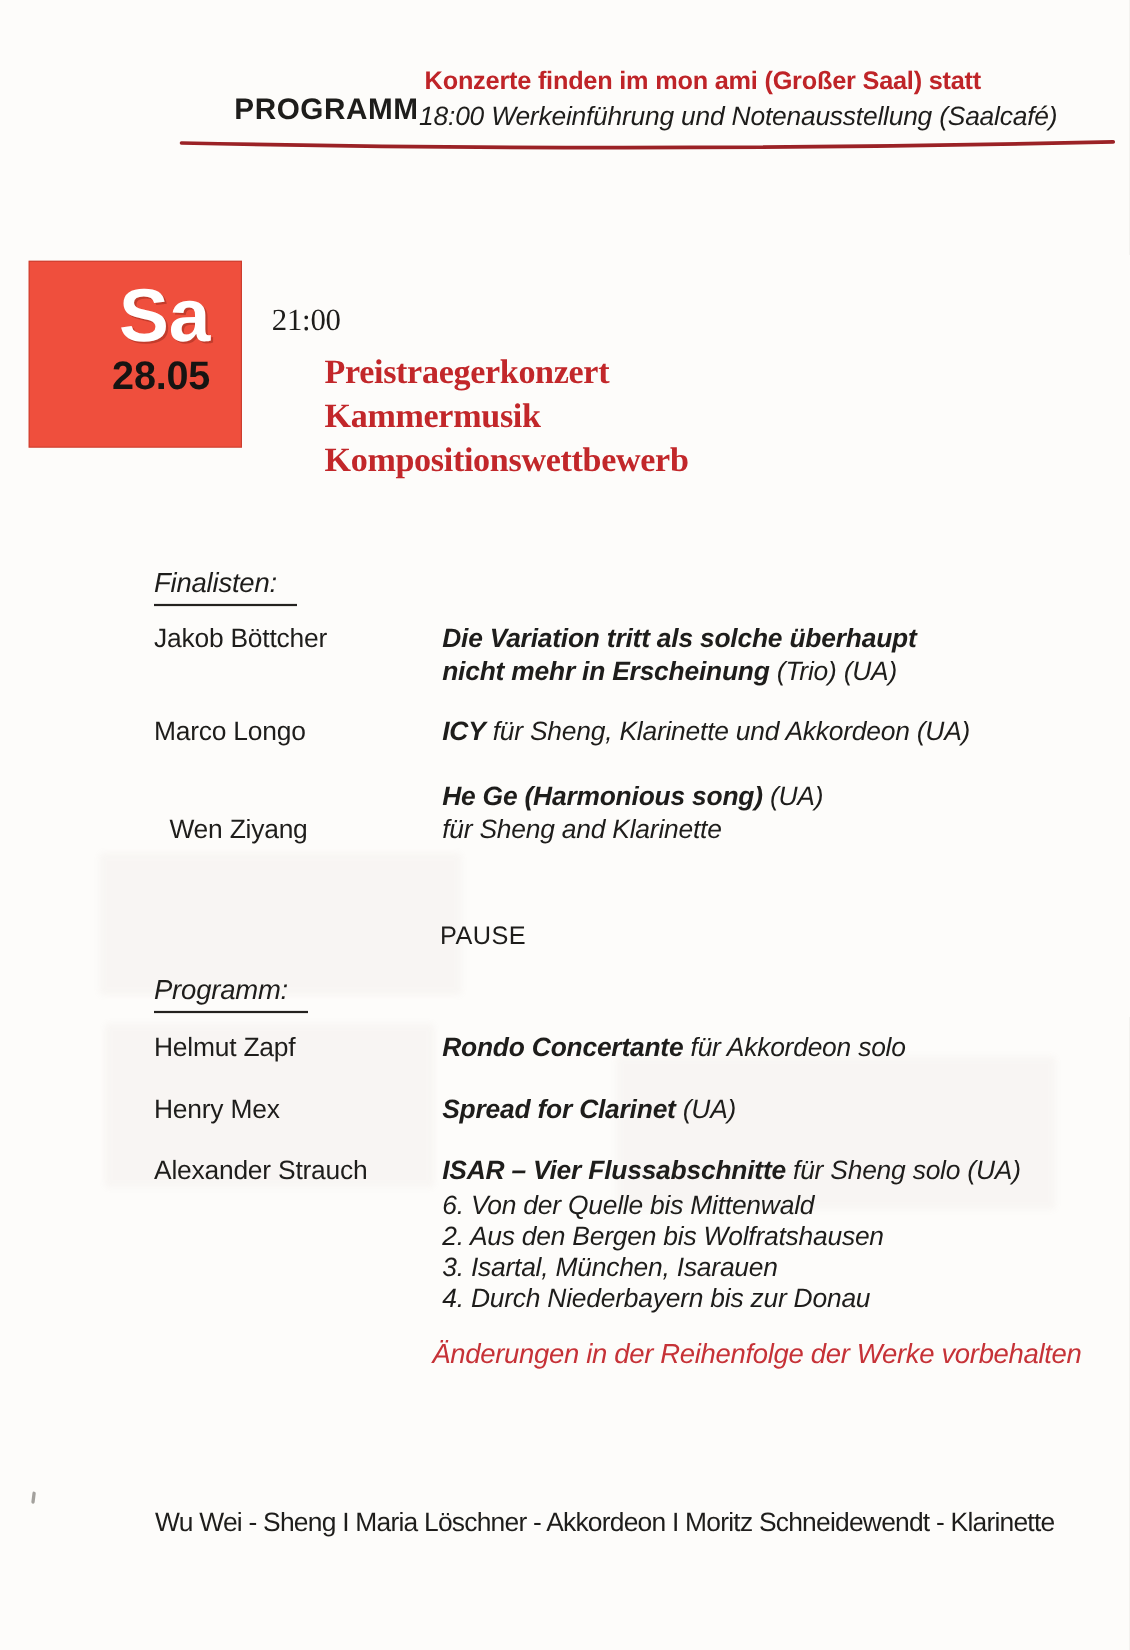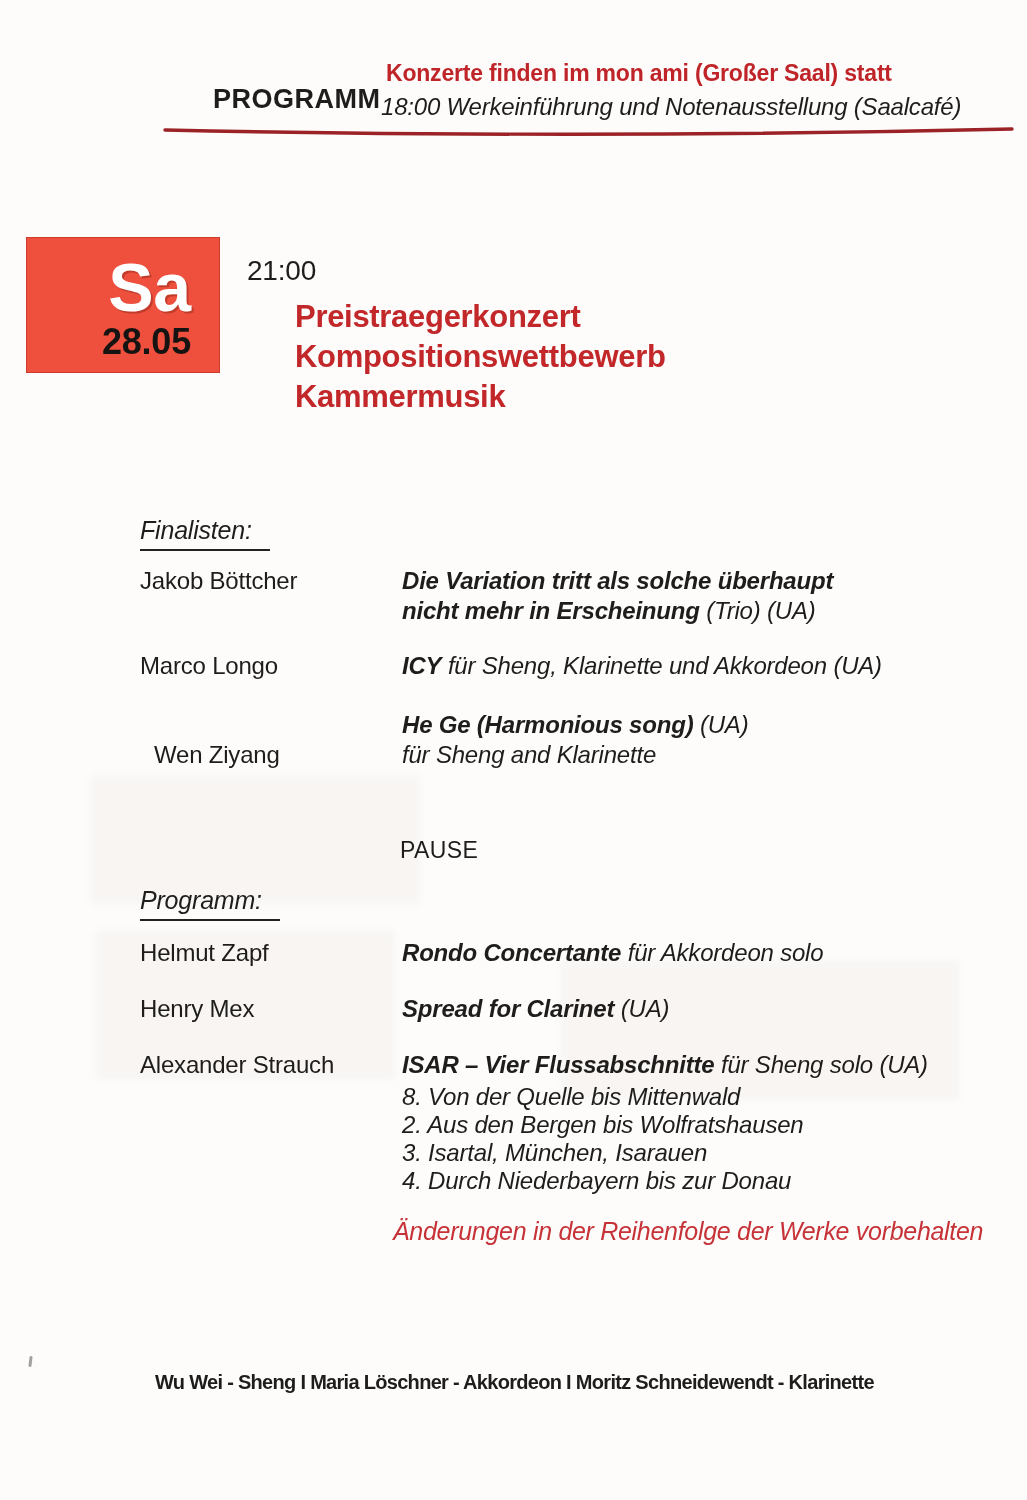--- a/index.html
+++ b/index.html
@@ -11,34 +11,34 @@
     color:var(--ink,#1e1d1b);
     letter-spacing:-0.2px;
   }
   
   .hdr-label{position:absolute;left:213px;top:84px;font-size:27px;font-weight:bold;letter-spacing:0.5px;}
   .hdr-red{position:absolute;left:386px;top:60px;font-size:23px;font-weight:bold;color:var(--header-red,#bf2428);}
   .hdr-it{position:absolute;left:381px;top:93px;font-size:24px;font-style:italic;}
   .rule{position:absolute;left:163px;top:126px;}
   
   .badge{
-    position:absolute;left:26px;top:237px;width:194px;height:136px;
+    position:absolute;left:26px;top:237px;width:194px;height:170px;
     background:var(--badge-bg,#ef4f3d);
     border:1px solid rgba(140,30,20,.35);
     box-sizing:border-box;
     display:flex;flex-direction:column;align-items:flex-end;
     padding-right:28px;
   }
   .badge-day{
     font-size:68px;line-height:70px;font-weight:bold;color:#fff;margin-top:14px;
     text-shadow:2px 2px 0 rgba(90,15,8,.30);
   }
   .badge-date{font-size:36px;line-height:40px;font-weight:bold;color:#161412;}
   
-  .event{position:absolute;left:247px;top:254px;}
+  .event{position:absolute;left:247px;top:275px;font-family:Liberation Serif, serif;}
   .event-time{font-size:28px;line-height:34px;}
   .event-title{margin-top:9px;font-size:31px;line-height:40px;font-weight:bold;color:var(--title-red,#c2272a);letter-spacing:-0.3px;margin-left:48px;}
   
   .sec-label{
     position:absolute;left:140px;font-size:25px;font-style:italic;
     border-bottom:2px solid #24221f;padding:0 18px 4px 0;
   }
   .lbl-fin{top:516px;}
   .lbl-prog{top:886px;}
   .row{position:absolute;left:140px;width:860px;}
@@ -48,21 +48,21 @@
   .r1{top:566px;} .r2{top:651px;} .r3{top:710px;}
   .r3 .name{top:30px;margin-left:14px;}
   .r4{top:938px;} .r5{top:994px;} .r6{top:1050px;}
   .movements{margin-top:3px;}
   .movements div{line-height:28px;}
   .pause{position:absolute;left:400px;top:837px;font-size:23px;letter-spacing:0.4px;}
   .note{
     position:absolute;left:393px;top:1217px;
     font-size:25px;font-style:italic;color:var(--note-red,#c63237);letter-spacing:-0.3px;
   }
-  .footer{position:absolute;left:155px;top:1371px;font-size:20px;letter-spacing:-0.7px;font-weight:bold;}
+  .footer{position:absolute;left:141px;top:1371px;font-size:24px;letter-spacing:-0.7px;}
   
   .tick{position:absolute;left:29px;top:1356px;width:3px;height:11px;background:#5a5550;opacity:.55;transform:rotate(7deg);border-radius:2px;}
   .ghost{position:absolute;background:#b09a92;opacity:.06;filter:blur(3px);border-radius:4px;pointer-events:none;}
   .g1{left:90px;top:775px;width:330px;height:130px;}
   .g2{left:95px;top:930px;width:300px;height:150px;}
   .g3{left:560px;top:960px;width:400px;height:140px;}
 </style>
 </head>
 <body>
 
@@ -82,22 +82,22 @@
 
   <div class="badge">
     <div class="badge-day">Sa</div>
     <div class="badge-date">28.05</div>
   </div>
 
   <div class="event">
     <div class="event-time">21:00</div>
     <div class="event-title">
       <div>Preistraegerkonzert</div>
+      <div>Kammermusik</div>
       <div>Kompositionswettbewerb</div>
-      <div>Kammermusik</div>
     </div>
   </div>
 
   <div class="sec-label lbl-fin">Finalisten:</div>
 
   <div class="row r1">
     <div class="name">Jakob Böttcher</div>
     <div class="work">
       <div><span class="b">Die Variation tritt als solche überhaupt</span></div>
       <div><span class="b">nicht mehr in Erscheinung</span><span> (Trio) (UA)</span></div>
@@ -135,21 +135,21 @@
     <div class="work">
       <div><span class="b">Spread for Clarinet</span><span> (UA)</span></div>
     </div>
   </div>
 
   <div class="row r6">
     <div class="name">Alexander Strauch</div>
     <div class="work">
       <div><span class="b">ISAR – Vier Flussabschnitte</span><span> für Sheng solo (UA)</span></div>
       <div class="movements">
-        <div>8. Von der Quelle bis Mittenwald</div>
+        <div>6. Von der Quelle bis Mittenwald</div>
         <div>2. Aus den Bergen bis Wolfratshausen</div>
         <div>3. Isartal, München, Isarauen</div>
         <div>4. Durch Niederbayern bis zur Donau</div>
       </div>
     </div>
   </div>
 
   <div class="note">Änderungen in der Reihenfolge der Werke vorbehalten</div>
 
   <div class="footer">Wu Wei - Sheng I Maria Löschner - Akkordeon I Moritz Schneidewendt - Klarinette</div>

